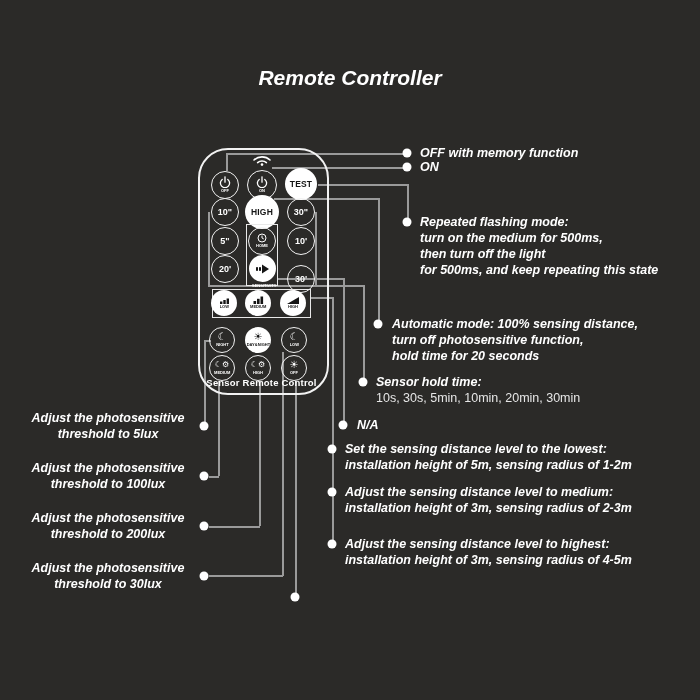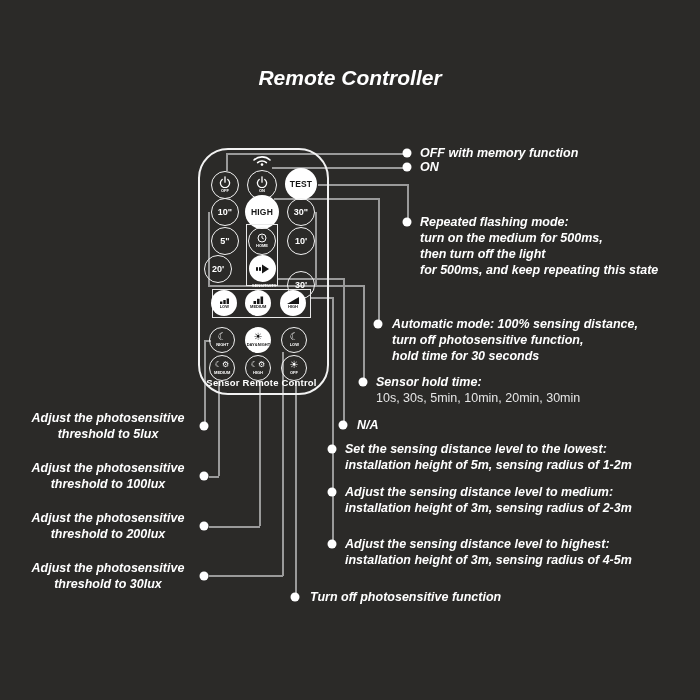--- a/index.html
+++ b/index.html
@@ -84,40 +84,39 @@
   <div class="ann" style="left:420px;top:159px">ON</div>
   <div class="ann" style="left:420px;top:214px">
     <div>Repeated flashing mode:</div>
     <div>turn on the medium for 500ms,</div>
     <div>then turn off the light</div>
     <div>for 500ms, and keep repeating this state</div>
   </div>
   <div class="ann" style="left:392px;top:316px">
     <div>Automatic mode: 100% sensing distance,</div>
     <div>turn off photosensitive function,</div>
-    <div>hold time for 30 seconds</div>
+    <div>hold time for 20 seconds</div>
   </div>
   <div class="ann" style="left:376px;top:374px">
     <div>Sensor hold time:</div>
     <div class="plain">10s, 30s, 5min, 10min, 20min, 30min</div>
   </div>
   <div class="ann" style="left:357px;top:417px">N/A</div>
   <div class="ann" style="left:345px;top:441px">
     <div>Set the sensing distance level to the lowest:</div>
     <div>installation height of 5m, sensing radius of 1-2m</div>
   </div>
   <div class="ann" style="left:345px;top:484px">
     <div>Adjust the sensing distance level to medium:</div>
     <div>installation height of 3m, sensing radius of 2-3m</div>
   </div>
   <div class="ann" style="left:345px;top:536px">
     <div>Adjust the sensing distance level to highest:</div>
     <div>installation height of 3m, sensing radius of 4-5m</div>
   </div>
-  <div class="ann" style="left:310px;top:589px">Turn off photosensitive function</div>
 
   <div class="ann ra" style="left:20px;top:410px;width:176px">
     <div>Adjust the photosensitive</div>
     <div>threshold to 5lux</div>
   </div>
   <div class="ann ra" style="left:20px;top:460px;width:176px">
     <div>Adjust the photosensitive</div>
     <div>threshold to 100lux</div>
   </div>
   <div class="ann ra" style="left:20px;top:510px;width:176px">
@@ -174,32 +173,32 @@
     <svg width="10" height="10" viewBox="0 0 10 10">
       <circle cx="5" cy="5" r="4" stroke="#fff" stroke-width="1" fill="none"></circle>
       <path d="M5 2.6 V5 L6.8 6" stroke="#fff" stroke-width="1" fill="none"></path>
     </svg>
     <span class="tiny">HOME</span>
   </div>
   <div class="btn o" style="left:287px;top:227px;width:28px;height:28px">
     <span class="num">10'</span>
   </div>
 
-  <div class="btn o" style="left:204px;top:255px;width:28px;height:28px">
+  <div class="btn o" style="left:211px;top:255px;width:28px;height:28px">
     <span class="num">20'</span>
   </div>
   <div class="btn f" style="left:249px;top:255px;width:27px;height:27px">
     <svg width="13" height="10" viewBox="0 0 13 10">
       <rect x="0" y="3.2" width="2" height="3.6" fill="#151515"></rect>
       <rect x="3" y="3.2" width="2" height="3.6" fill="#151515"></rect>
       <polygon points="6,0.5 13,5 6,9.5" fill="#151515"></polygon>
     </svg>
   </div>
   <div class="sublab" style="left:242px;top:281px;width:40px">SENSITIVITY</div>
-  <div class="btn o" style="left:287px;top:271px;width:28px;height:28px">
+  <div class="btn o" style="left:287px;top:265px;width:28px;height:28px">
     <span class="num">30'</span>
   </div>
 
   <div class="rect" style="left:212px;top:289px;width:99px;height:29px"></div>
   <div class="btn f" style="left:211px;top:290px;width:26px;height:26px">
     <svg width="11" height="7" viewBox="0 0 11 7">
       <rect x="1" y="4.5" width="2.4" height="2.5" fill="#151515"></rect>
       <rect x="4.3" y="3" width="2.4" height="4" fill="#151515"></rect>
       <rect x="7.6" y="1.5" width="2.4" height="5.5" fill="#151515"></rect>
     </svg>

